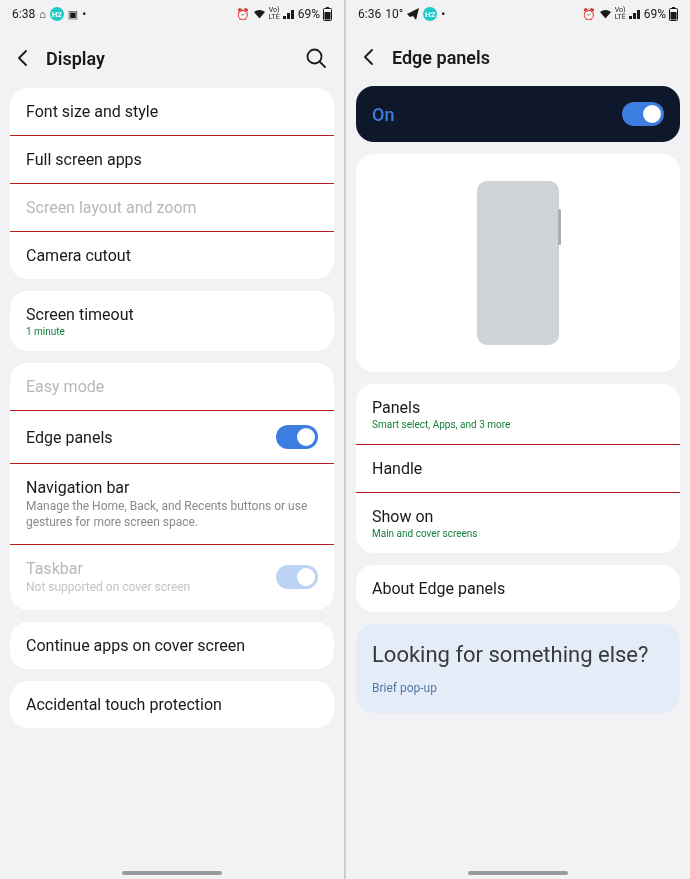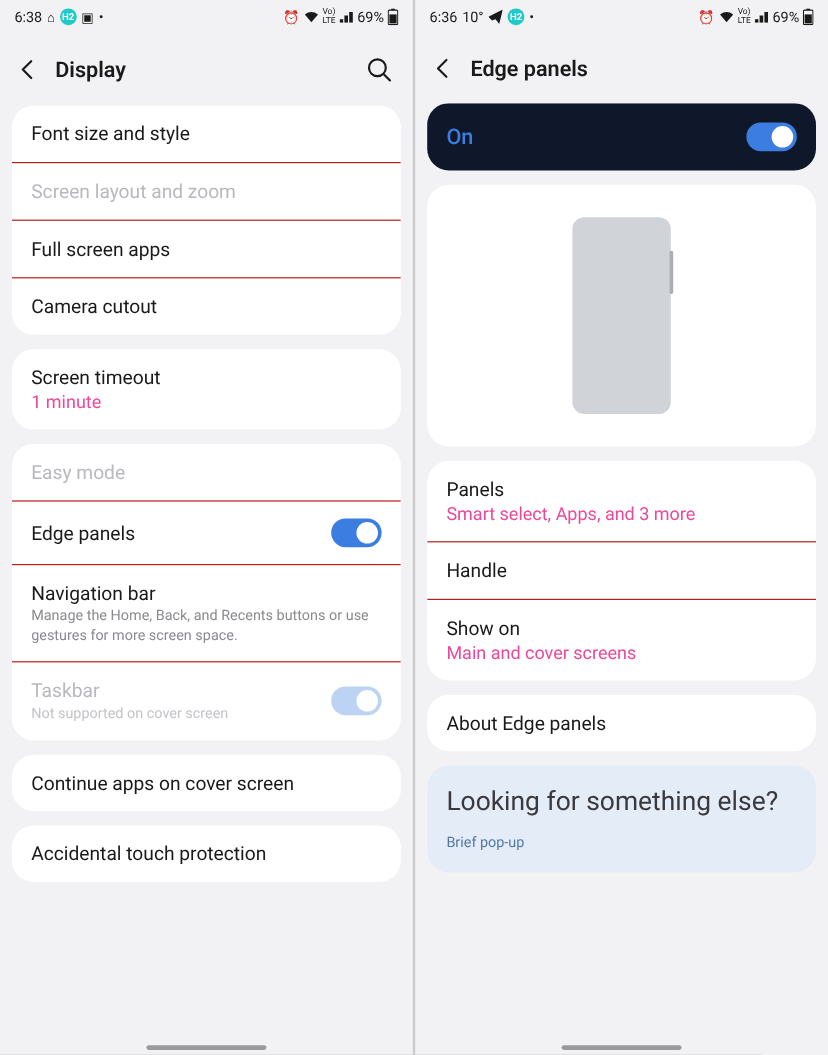--- a/index.html
+++ b/index.html
@@ -68,21 +68,21 @@
 .item {
   padding: 14px 16px;
   border-bottom: 1px solid #b91c1c;
   display: flex;
   align-items: center;
   justify-content: space-between;
 }
 .item:last-child { border-bottom: none; }
 .item .txt { flex: 1; }
 .item .label { font-size: 16px; color: #1a1a1a; }
-.item .sub { font-size: 15px; color: #ec4899; margin-top: 2px; }
+.item .sub { font-size: 10px; color: #15803d; margin-top: 2px; }
 .item .desc { font-size: 12px; color: #8a8a8f; margin-top: 2px; line-height: 1.3; }
 .item.disabled .label { color: #b8b8bd; }
 .item.disabled .desc { color: #c3c3c8; }
 .toggle {
   width: 42px;
   height: 24px;
   border-radius: 12px;
   position: relative;
   flex-shrink: 0;
 }
@@ -205,28 +205,28 @@
   </div>
 
   <div class="content">
 
     <div class="card">
       <div class="item">
         <div class="txt">
             <div class="label">Font size and style</div>
           </div>
       </div>
+      <div class="item">
+        <div class="txt">
+            <div class="label">Full screen apps</div>
+          </div>
+      </div>
       <div class="item disabled">
         <div class="txt">
             <div class="label">Screen layout and zoom</div>
-          </div>
-      </div>
-      <div class="item">
-        <div class="txt">
-            <div class="label">Full screen apps</div>
           </div>
       </div>
       <div class="item">
         <div class="txt">
             <div class="label">Camera cutout</div>
           </div>
       </div>
     </div>
 
     <div class="card">

